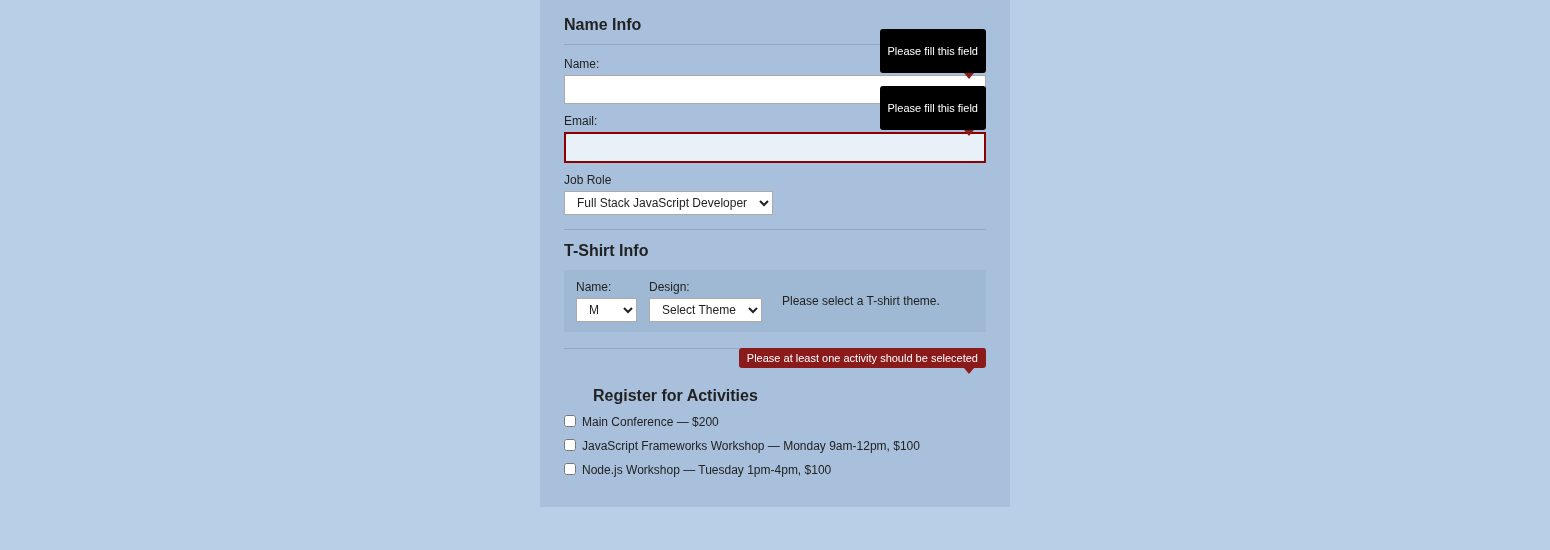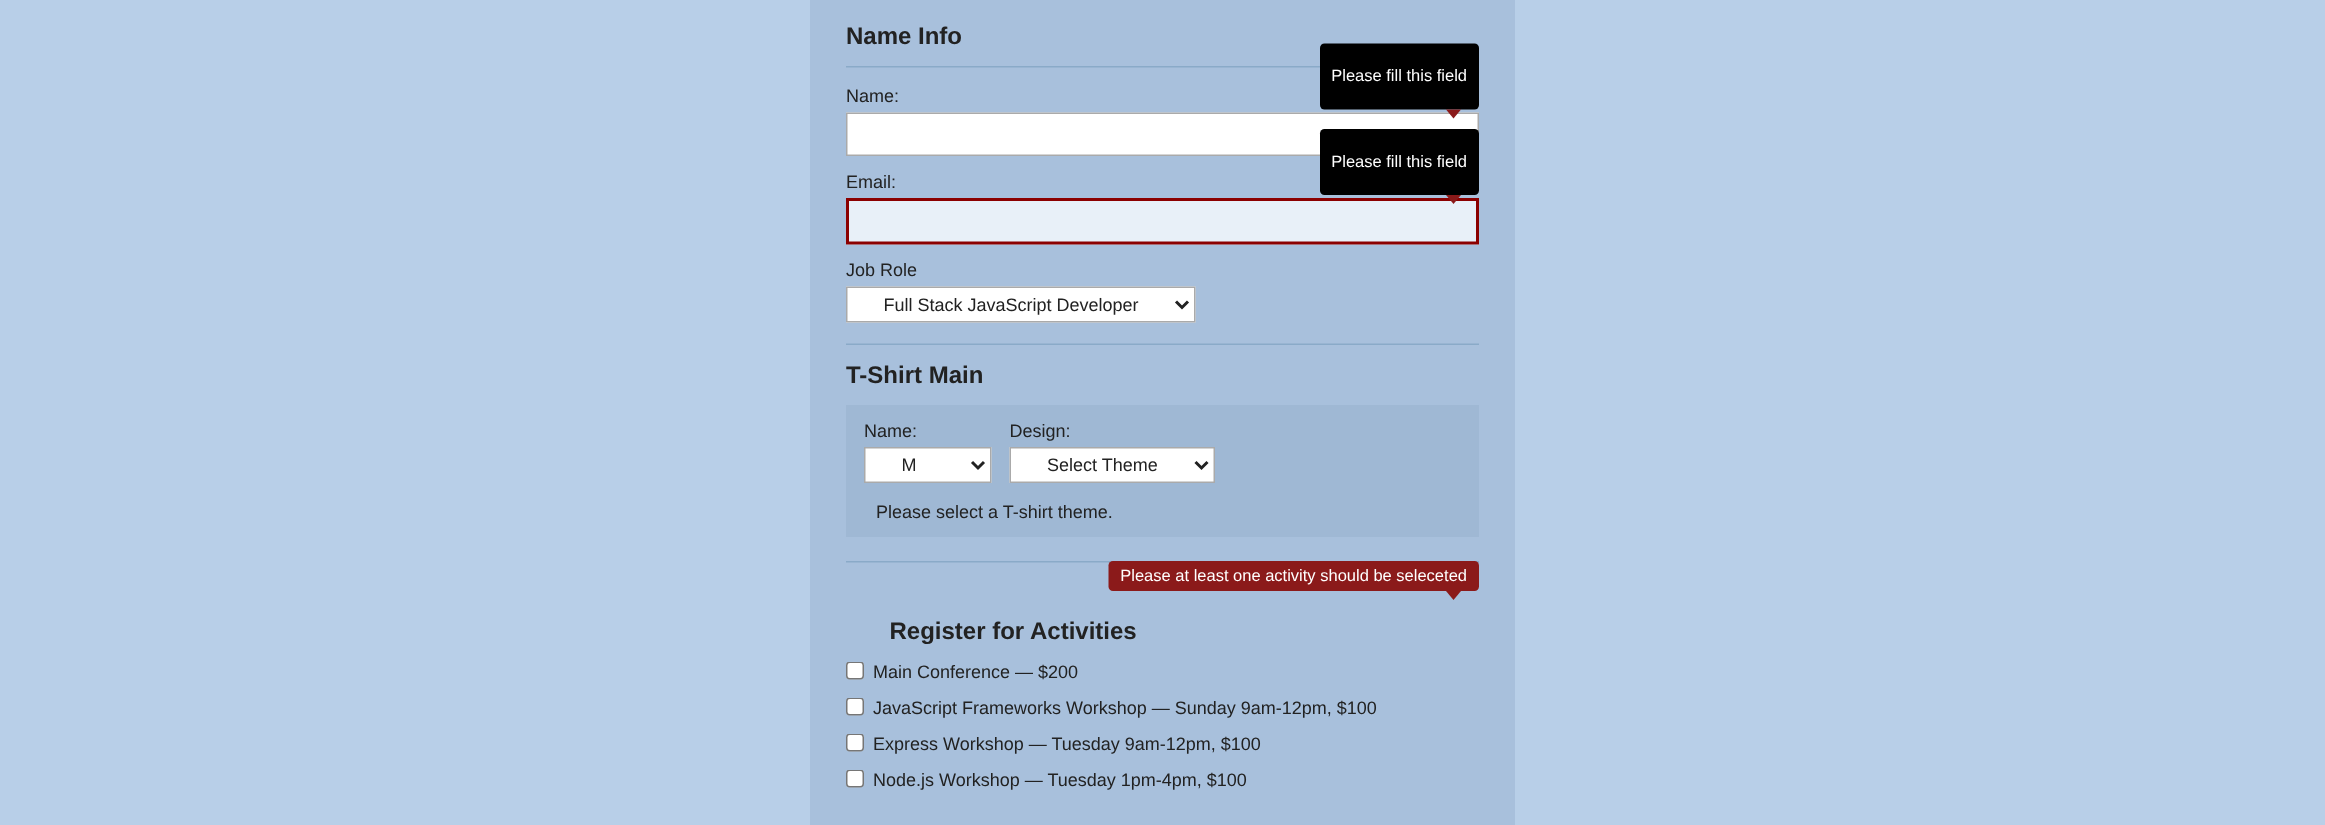--- a/index.html
+++ b/index.html
@@ -77,21 +77,21 @@
     .tooltip-error::after {
       content: '';
       position: absolute;
       bottom: -6px;
       right: 12px;
       border-width: 6px 5px 0 5px;
       border-style: solid;
       border-color: #8b1a1a transparent transparent transparent;
     }
     .select-input {
-      padding: 3px 20px;
+      padding: 3px 8px;
       border: 1px solid #aaa;
       background: #fff;
       font-size: 12px;
       color: #222;
     }
     .job-role-group {
       margin-bottom: 0;
     }
     .tshirt-section {
       margin-top: 0;
@@ -195,21 +195,21 @@
       <select class="select-input">
         <option>Full Stack JavaScript Developer</option>
         <option>Frontend Developer</option>
         <option>Backend Developer</option>
         <option>DevOps Engineer</option>
       </select>
     </div>
 
     <hr class="section-divider" style="margin-top: 14px;">
     <div class="tshirt-section">
-      <div class="section-title">T-Shirt Main</div>
+      <div class="section-title">T-Shirt Info</div>
       <div class="tshirt-box">
         <div class="tshirt-row">
           <div class="tshirt-col">
             <label class="field-label">Name:</label>
             <select class="select-input">
               <option>XS</option>
               <option>S</option>
               <option selected="">M</option>
               <option>L</option>
               <option>XL</option>
@@ -236,25 +236,21 @@
     </div>
     <div class="activities-section" style="margin-top: 28px;">
       <div class="activities-title">Register for Activities</div>
 
       <div class="activity-item">
         <input type="checkbox" style="">
         <span>Main Conference — $200</span>
       </div>
       <div class="activity-item">
         <input type="checkbox" style="">
-        <span>JavaScript Frameworks Workshop — Sunday 9am-12pm, $100</span>
-      </div>
-      <div class="activity-item">
-        <input type="checkbox" style="">
-        <span>Express Workshop — Tuesday 9am-12pm, $100</span>
+        <span>JavaScript Frameworks Workshop — Monday 9am-12pm, $100</span>
       </div>
       <div class="activity-item">
         <input type="checkbox" style="">
         <span>Node.js Workshop — Tuesday 1pm-4pm, $100</span>
       </div>
     </div>
 
   </div>
 </div>
 

